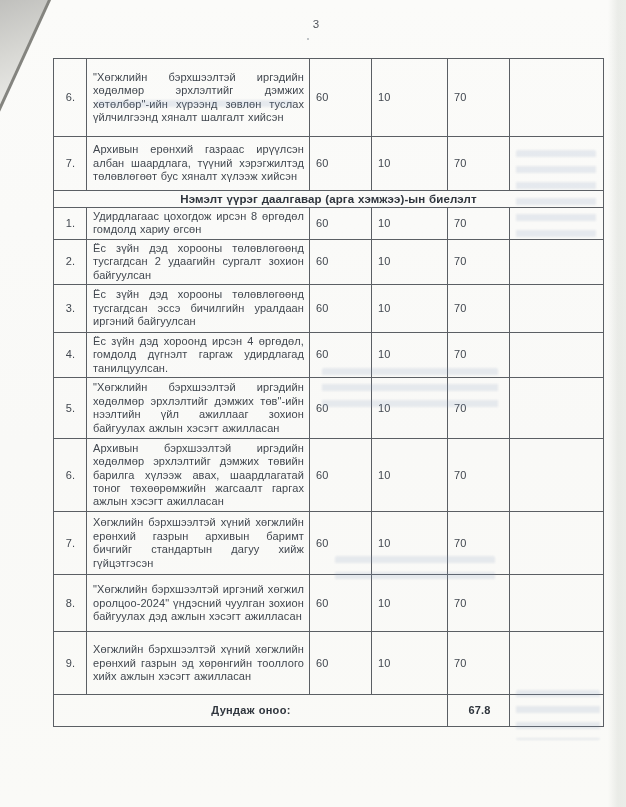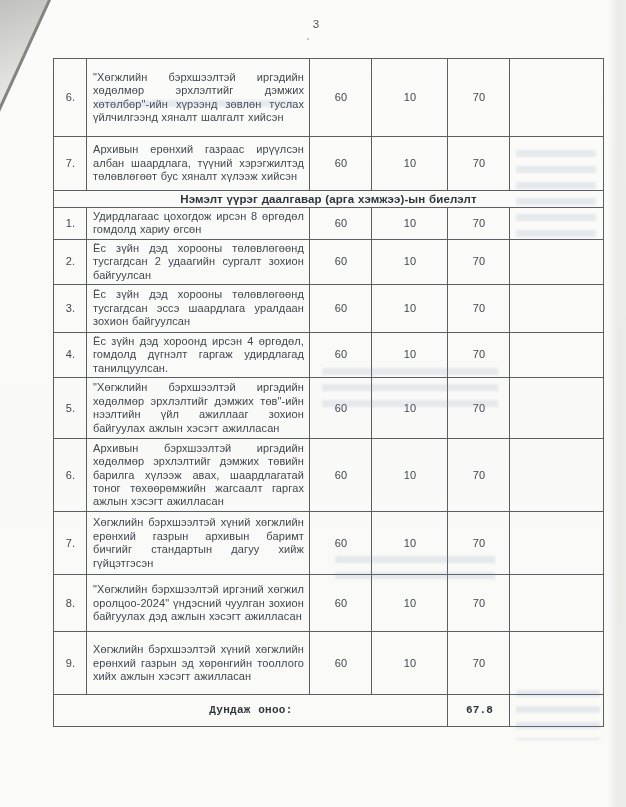--- a/index.html
+++ b/index.html
@@ -51,27 +51,27 @@
     vertical-align:middle;
     letter-spacing:.1px;
     word-spacing:.5px;
     line-height:13.4px;
   }
   td.num{ text-align:center;padding:2px 1px; }
   td.task{
     text-align:justify;text-align-last:left;
     vertical-align:top;padding-top:3px;
   }
-  td.score{ text-align:center; }
+  td.score{ text-align:left; }
   td.note{ }
   tr.section-row td{
     text-align:center;font-weight:bold;color:#2f353d;
     font-size:11.5px;padding:1px 2px;line-height:14px;
   }
-  tr.summary-row td{ font-weight:bold;color:#2f353d;font-family:Liberation Mono, monospace; }
+  tr.summary-row td{ font-weight:bold;color:#2f353d; }
   tr.summary-row td.sum-label{ text-align:center;letter-spacing:.3px; }
   tr.summary-row td.sum-value{ text-align:center;padding-left:7px; }
 
   
   .bleed{
     position:absolute;pointer-events:none;
     background:repeating-linear-gradient(
       to bottom,
       rgba(128,148,186,0.16) 0px, rgba(128,148,186,0.16) 7px,
       rgba(128,148,186,0) 7px, rgba(128,148,186,0) 16px);
@@ -136,21 +136,21 @@
       <tr style="height:43px">
         <td class="num">2.</td>
         <td class="task">Ёс зүйн дэд хорооны төлөвлөгөөнд тусгагдсан 2 удаагийн сургалт зохион байгуулсан</td>
         <td class="score">60</td>
         <td class="score">10</td>
         <td class="score">70</td>
         <td class="note"></td>
       </tr>
       <tr style="height:48px">
         <td class="num">3.</td>
-        <td class="task">Ёс зүйн дэд хорооны төлөвлөгөөнд тусгагдсан эссэ шаардлага уралдаан зохион байгуулсан</td>
+        <td class="task">Ёс зүйн дэд хорооны төлөвлөгөөнд тусгагдсан эссэ бичилгийн уралдаан иргэний байгуулсан</td>
         <td class="score">60</td>
         <td class="score">10</td>
         <td class="score">70</td>
         <td class="note"></td>
       </tr>
       <tr style="height:41px">
         <td class="num">4.</td>
         <td class="task">Ёс зүйн дэд хороонд ирсэн 4 өргөдөл, гомдолд дүгнэлт гаргаж удирдлагад танилцуулсан.</td>
         <td class="score">60</td>
         <td class="score">10</td>

